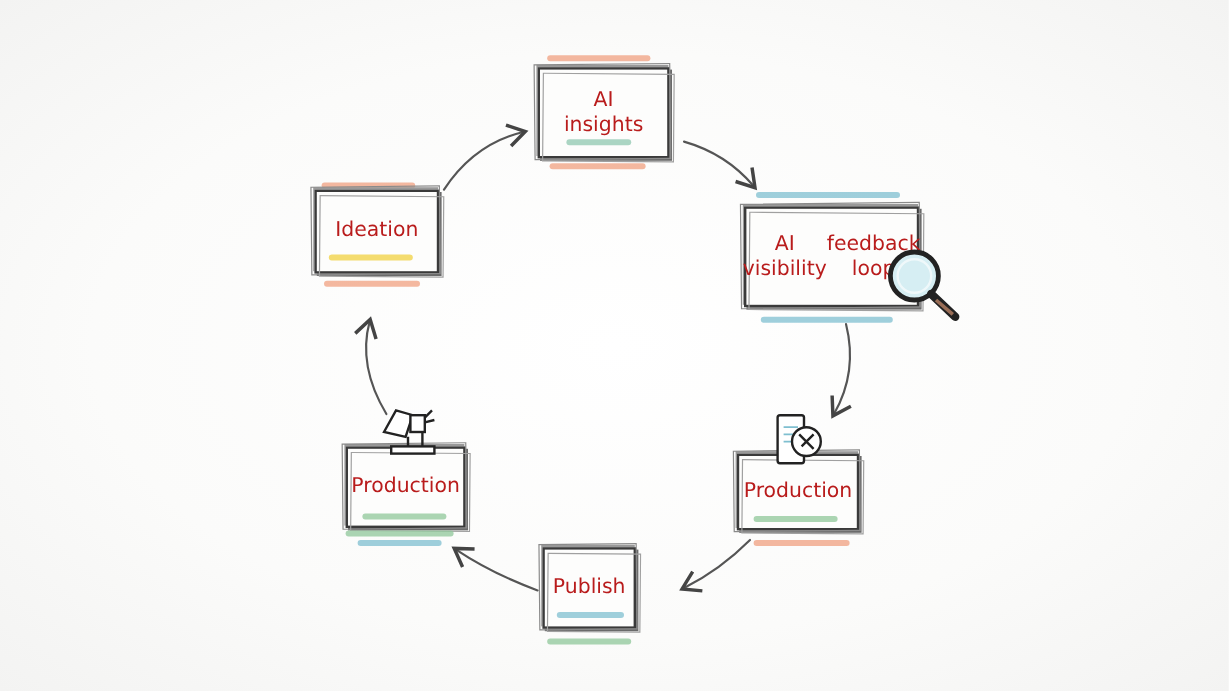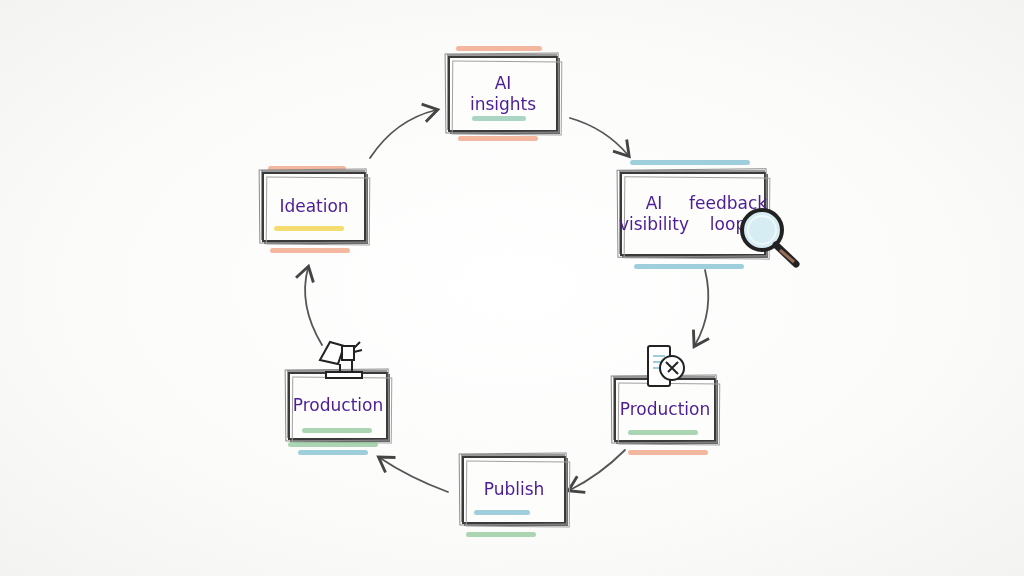--- a/index.html
+++ b/index.html
@@ -4,21 +4,21 @@
 <style>
   html,body{margin:0;padding:0;}
   body{width:1024px;height:576px;background:#fbfbfa;position:relative;overflow:hidden;font-family:"DejaVu Sans",sans-serif;}
   .bg{position:absolute;inset:0;background:radial-gradient(ellipse at center,#ffffff 0%,#fbfbfa 60%,#f3f3f2 100%);}
   svg.arrows{position:absolute;left:0;top:0;}
   .node{position:absolute;box-sizing:border-box;}
   .box{position:absolute;inset:0;border:2px solid #3a3a3a;background:#fdfdfc;box-shadow:2px 2px 0 #6a6a6a, -1px -2px 0 #999;}
   .box::before{content:"";position:absolute;inset:-5px -3px -3px -5px;border:1px solid #8a8a8a;transform:rotate(-0.6deg);}
   .box::after{content:"";position:absolute;inset:3px -6px -5px 2px;border:1px solid #a0a0a0;transform:rotate(0.5deg);}
   .stroke{position:absolute;height:5px;border-radius:3px;opacity:.75;}
-  .label{position:absolute;inset:0;display:flex;align-items:center;justify-content:center;text-align:center;color:#4c1d95;font-size:17px;line-height:1.25;z-index:2;}
+  .label{position:absolute;inset:0;display:flex;align-items:center;justify-content:center;text-align:center;color:#b91c1c;font-size:17px;line-height:1.25;z-index:2;}
   .icon{position:absolute;z-index:3;}
 </style>
 </head>
 <body>
 
 <div class="bg"></div>
 
 <svg class="arrows" width="1024" height="576">
   <defs>
     <marker id="ah" markerWidth="12" markerHeight="12" refX="8" refY="6" orient="auto">
@@ -73,21 +73,21 @@
       <span>Production</span>
     </div>
 </div>
 <svg class="icon" style="left:644px;top:344px;" width="46" height="46">
   <rect x="4" y="2" width="22" height="40" rx="2" fill="#fff" stroke="#222" stroke-width="2"></rect>
   <path d="M9,12 h12 M9,18 h10 M9,24 h12" stroke="#7fbfd0" stroke-width="1.5"></path>
   <circle cx="28" cy="24" r="12" fill="#fff" stroke="#222" stroke-width="2"></circle>
   <path d="M22,18 L34,30 M34,18 L24,28" stroke="#222" stroke-width="2"></path>
 </svg>
 
-<div class="node" style="left:462px;top:456px;width:104px;height:68px;">
+<div class="node" style="left:452px;top:456px;width:78px;height:68px;">
   <div class="stroke" style="left:6px;top:6px;width:68px;background:#7fbfd0;"></div>
   <div class="box"></div>
   <div class="stroke" style="left:12px;top:54px;width:56px;background:#7fbfd0;"></div>
   <div class="stroke" style="left:4px;top:76px;width:70px;background:#8fc79a;"></div>
   <div class="label">
       <span>Publish</span>
     </div>
 </div>
 
 <div class="node" style="left:288px;top:372px;width:100px;height:68px;">
@@ -102,21 +102,21 @@
     </div>
 </div>
 <svg class="icon" style="left:314px;top:334px;" width="54" height="50">
   <path d="M6,26 L16,8 L30,12 L24,30 Z" fill="#fff" stroke="#222" stroke-width="2"></path>
   <rect x="28" y="12" width="12" height="14" fill="#fff" stroke="#222" stroke-width="2"></rect>
   <path d="M40,14 L46,8 M40,18 L48,16" stroke="#222" stroke-width="2"></path>
   <path d="M26,30 v8 M38,26 v12" stroke="#222" stroke-width="2"></path>
   <rect x="12" y="38" width="36" height="6" fill="#fff" stroke="#222" stroke-width="2"></rect>
 </svg>
 
-<div class="node" style="left:262px;top:172px;width:104px;height:70px;">
+<div class="node" style="left:262px;top:158px;width:104px;height:70px;">
   <div class="stroke" style="left:6px;top:-6px;width:78px;background:#f0a080;"></div>
   <div class="stroke" style="left:4px;top:6px;width:90px;background:#f0d040;"></div>
   <div class="box"></div>
   <div class="stroke" style="left:12px;top:54px;width:70px;background:#f0d040;"></div>
   <div class="stroke" style="left:8px;top:76px;width:80px;background:#f0a080;"></div>
   <div class="label">
       <span>Ideation</span>
     </div>
 </div>
 

